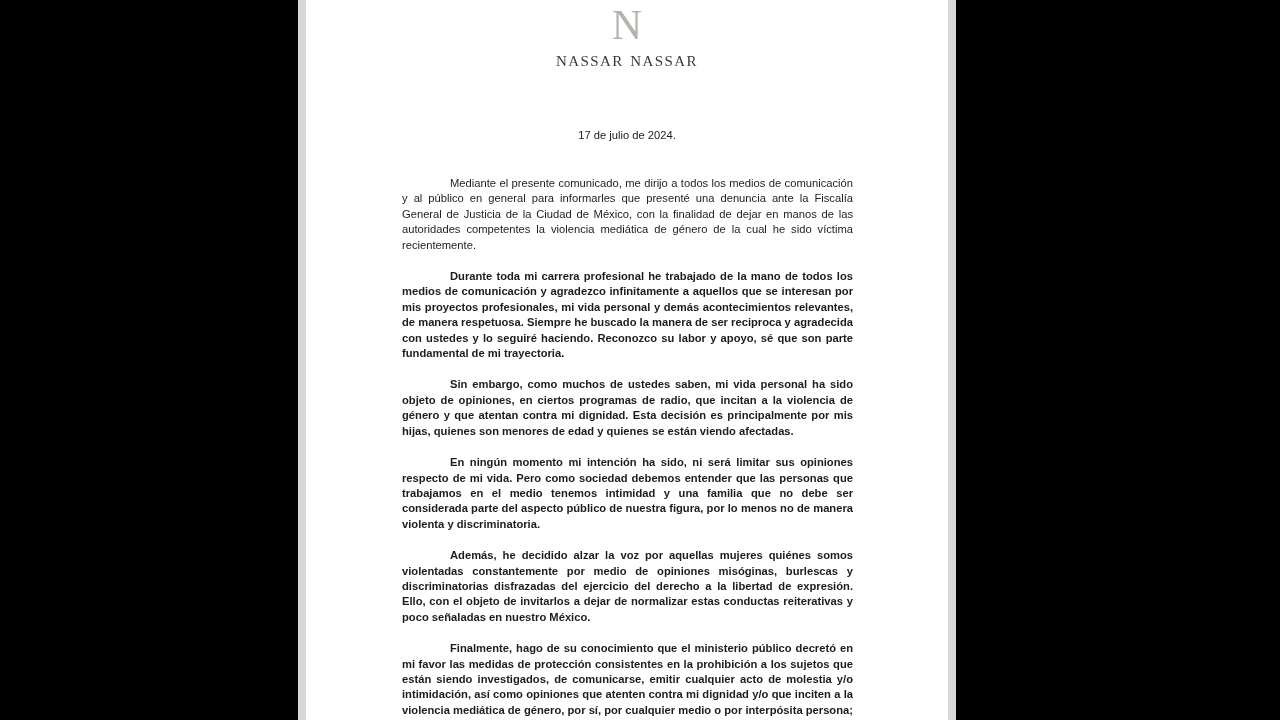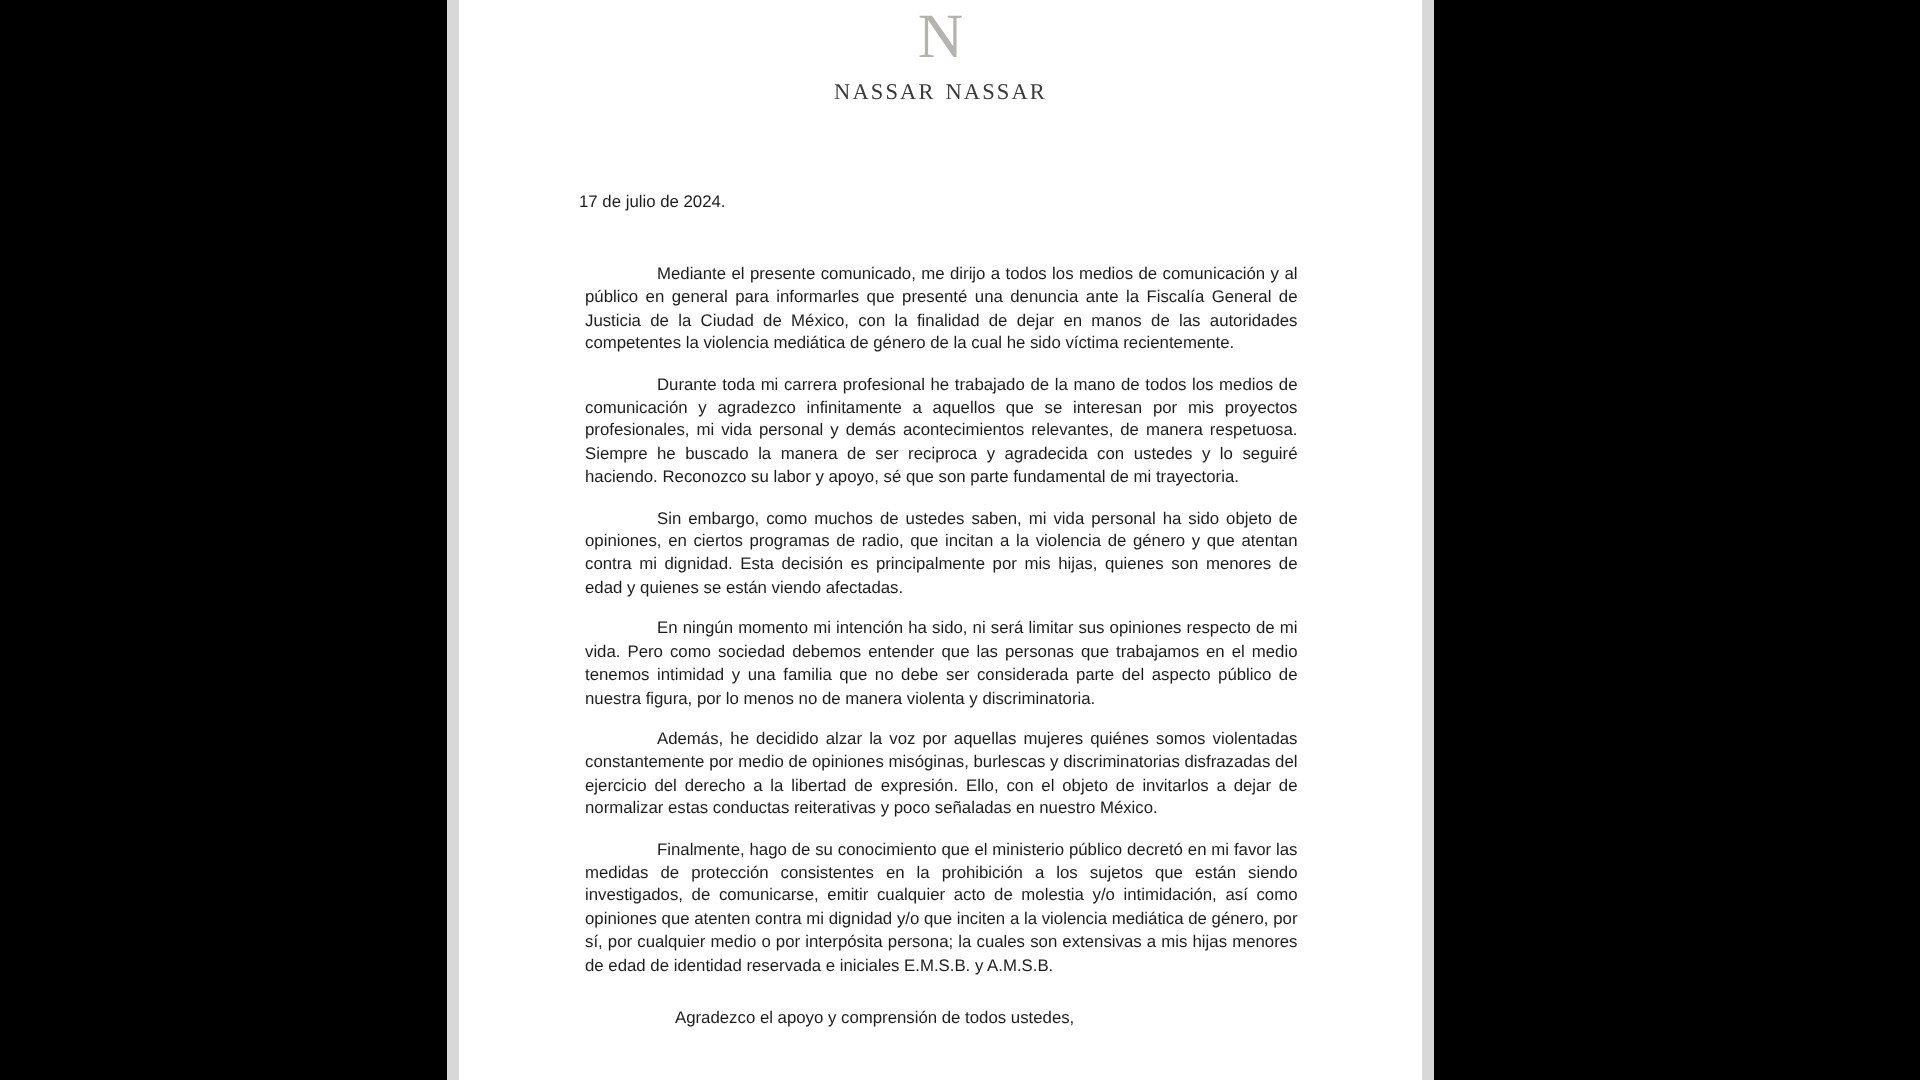--- a/index.html
+++ b/index.html
@@ -72,37 +72,37 @@
     margin-top: 2px;
   }
 
   
   .content {
     margin: 0 auto;
     width: 483px;
     padding-left: 1px;
   }
   .date-line {
-    text-align: left;
+    text-align: center;
     font-size: 11.2px;
     line-height: 14px;
     color: #1c1c1c;
     margin-top: 58px;
     padding-right: 1px;
   }
   .para {
     font-size: 11.2px;
     line-height: 15.4px;
     color: #1c1c1c;
     text-align: justify;
     text-indent: 48px;
-    margin: 4px;
+    margin: 16px;
     hyphens: none;
   }
-  .para + .para { margin-top: 12px; }
+  .para + .para { margin-top: 12px; font-weight: bold; }
   .para:first-of-type { margin-top: 34px; }
 
   .closing {
     font-size: 11.2px;
     line-height: 15.4px;
     color: #1c1c1c;
     text-align: left;
     text-indent: 48px;
     margin: 16px;
   }

